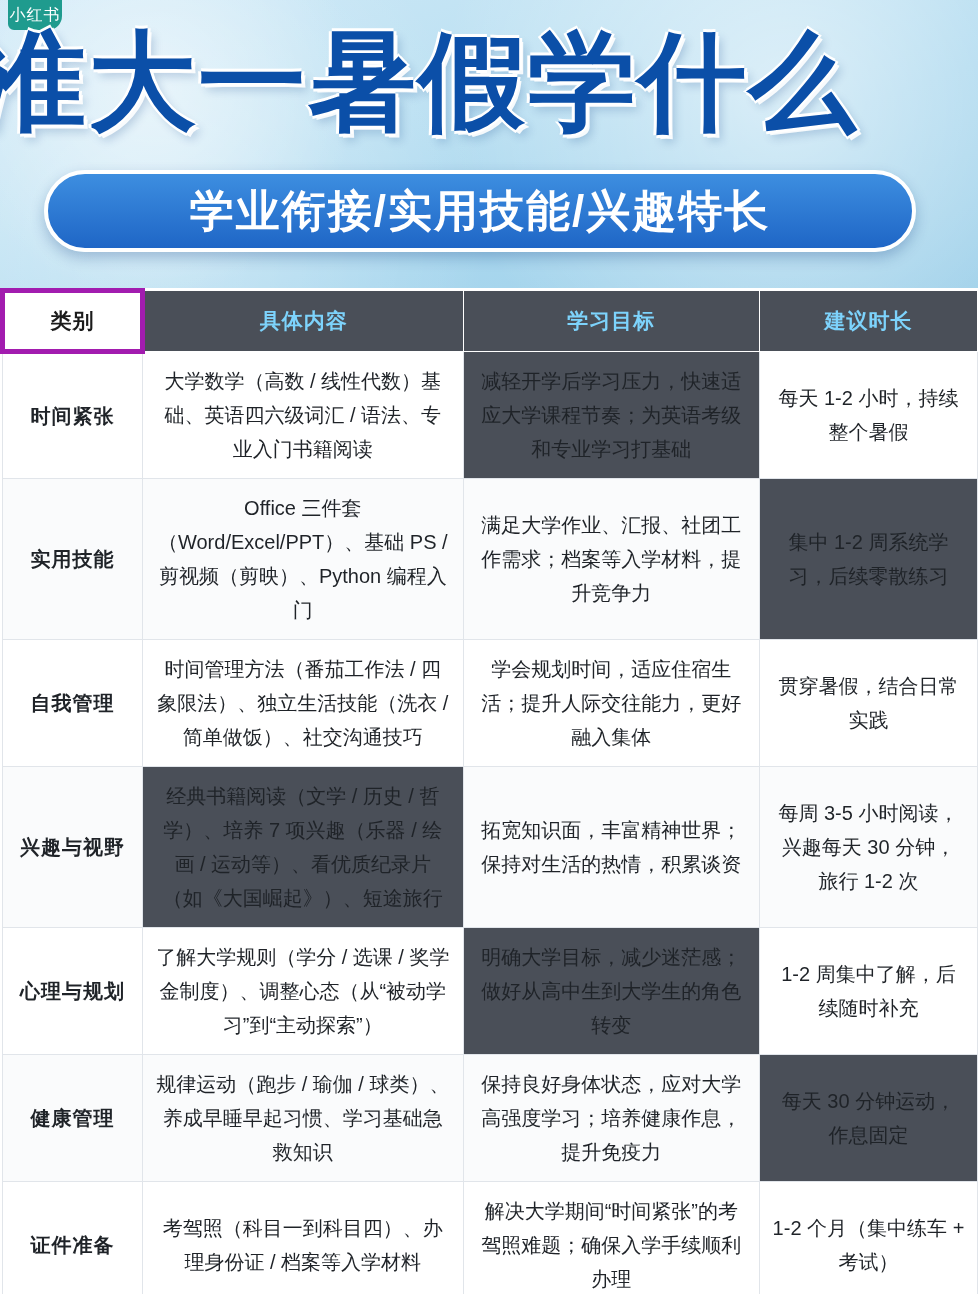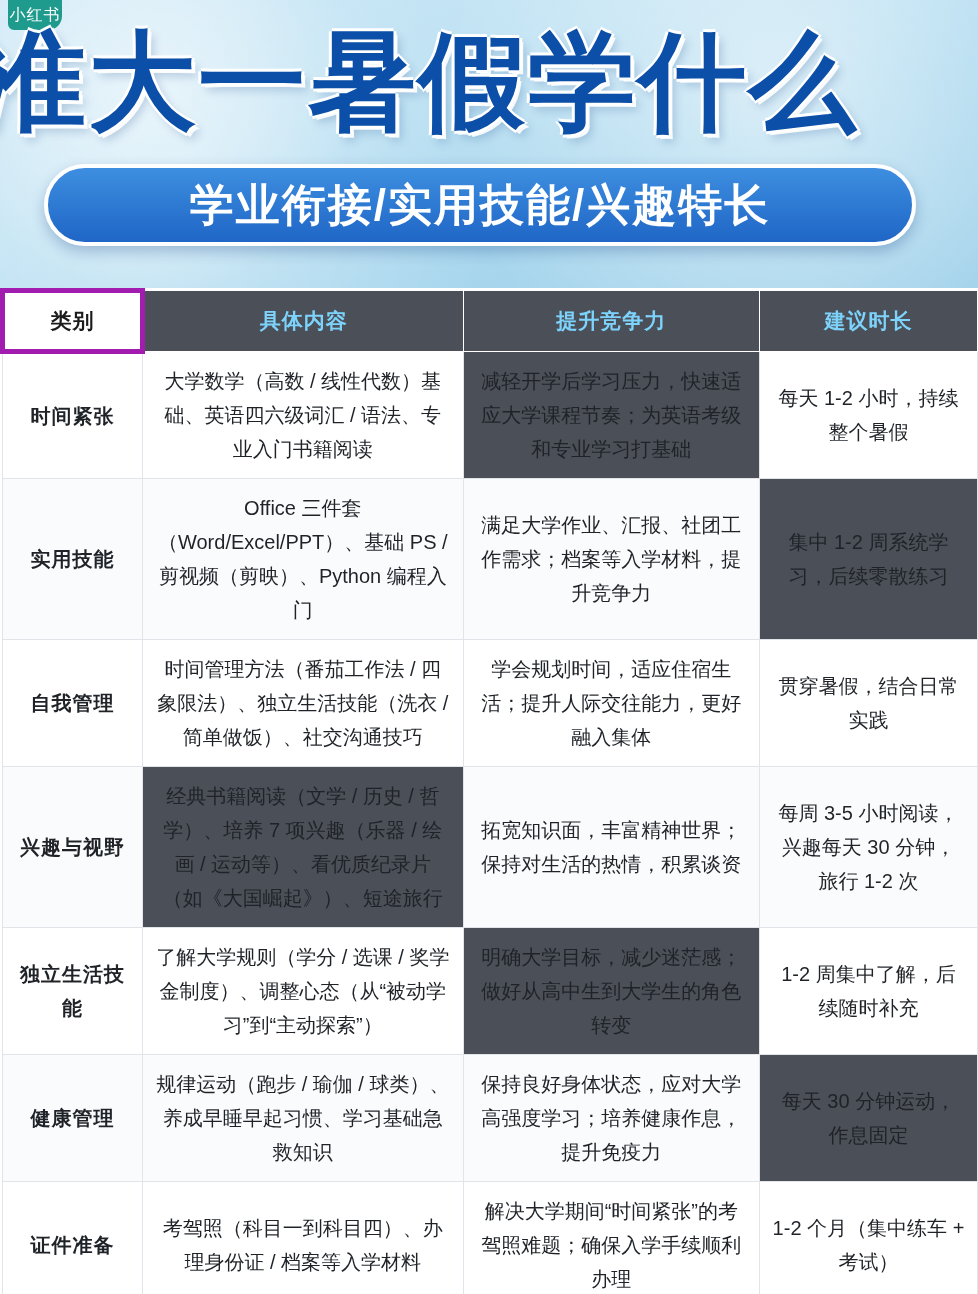--- a/index.html
+++ b/index.html
@@ -57,21 +57,21 @@
     color: #0b4fa8;
     letter-spacing: 2px;
     white-space: nowrap;
     text-shadow:
       3px 0 0 #ffffff, -3px 0 0 #ffffff, 0 3px 0 #ffffff, 0 -3px 0 #ffffff,
       4px 4px 0 rgba(255,255,255,0.9), 6px 7px 10px rgba(10,60,130,0.22);
   }
   .hero-pill-wrap {
     position: absolute;
     left: 44px;
-    top: 164px;
+    top: 170px;
     width: 872px;
     height: 60px;
   }
   .hero-pill {
     width: 100%;
     height: 82px;
     border-radius: 41px;
     background: linear-gradient(180deg, #3d8ee0 0%, #1f66c6 100%);
     border: 4px solid #ffffff;
     box-shadow: 0 6px 14px rgba(13,60,130,0.28);
@@ -160,21 +160,21 @@
     <colgroup>
       <col class="c0">
         <col class="c1">
         <col class="c2">
         <col class="c3">
     </colgroup>
     <thead>
       <tr>
         <th class="cat">类别</th>
         <th>具体内容</th>
-        <th>提升竞争力</th>
+        <th>学习目标</th>
         <th>建议时长</th>
       </tr>
     </thead>
     <tbody id="tbody">
         <tr>
           <td class="cat">时间紧张</td>
           <td class="body">大学数学（高数 / 线性代数）基础、英语四六级词汇 / 语法、专业入门书籍阅读</td>
           <td class="body dark">减轻开学后学习压力，快速适应大学课程节奏；为英语考级和专业学习打基础</td>
           <td class="body">每天 1-2 小时，持续整个暑假</td>
         </tr>
@@ -190,21 +190,21 @@
           <td class="body">学会规划时间，适应住宿生活；提升人际交往能力，更好融入集体</td>
           <td class="body">贯穿暑假，结合日常实践</td>
         </tr>
         <tr class="alt">
           <td class="cat">兴趣与视野</td>
           <td class="body dark">经典书籍阅读（文学 / 历史 / 哲学）、培养 7 项兴趣（乐器 / 绘画 / 运动等）、看优质纪录片（如《大国崛起》）、短途旅行</td>
           <td class="body">拓宽知识面，丰富精神世界；保持对生活的热情，积累谈资</td>
           <td class="body">每周 3-5 小时阅读，兴趣每天 30 分钟，旅行 1-2 次</td>
         </tr>
         <tr>
-          <td class="cat">独立生活技能</td>
+          <td class="cat">心理与规划</td>
           <td class="body">了解大学规则（学分 / 选课 / 奖学金制度）、调整心态（从“被动学习”到“主动探索”）</td>
           <td class="body dark">明确大学目标，减少迷茫感；做好从高中生到大学生的角色转变</td>
           <td class="body">1-2 周集中了解，后续随时补充</td>
         </tr>
         <tr class="alt">
           <td class="cat">健康管理</td>
           <td class="body">规律运动（跑步 / 瑜伽 / 球类）、养成早睡早起习惯、学习基础急救知识</td>
           <td class="body">保持良好身体状态，应对大学高强度学习；培养健康作息，提升免疫力</td>
           <td class="body dark">每天 30 分钟运动，作息固定</td>
         </tr>

